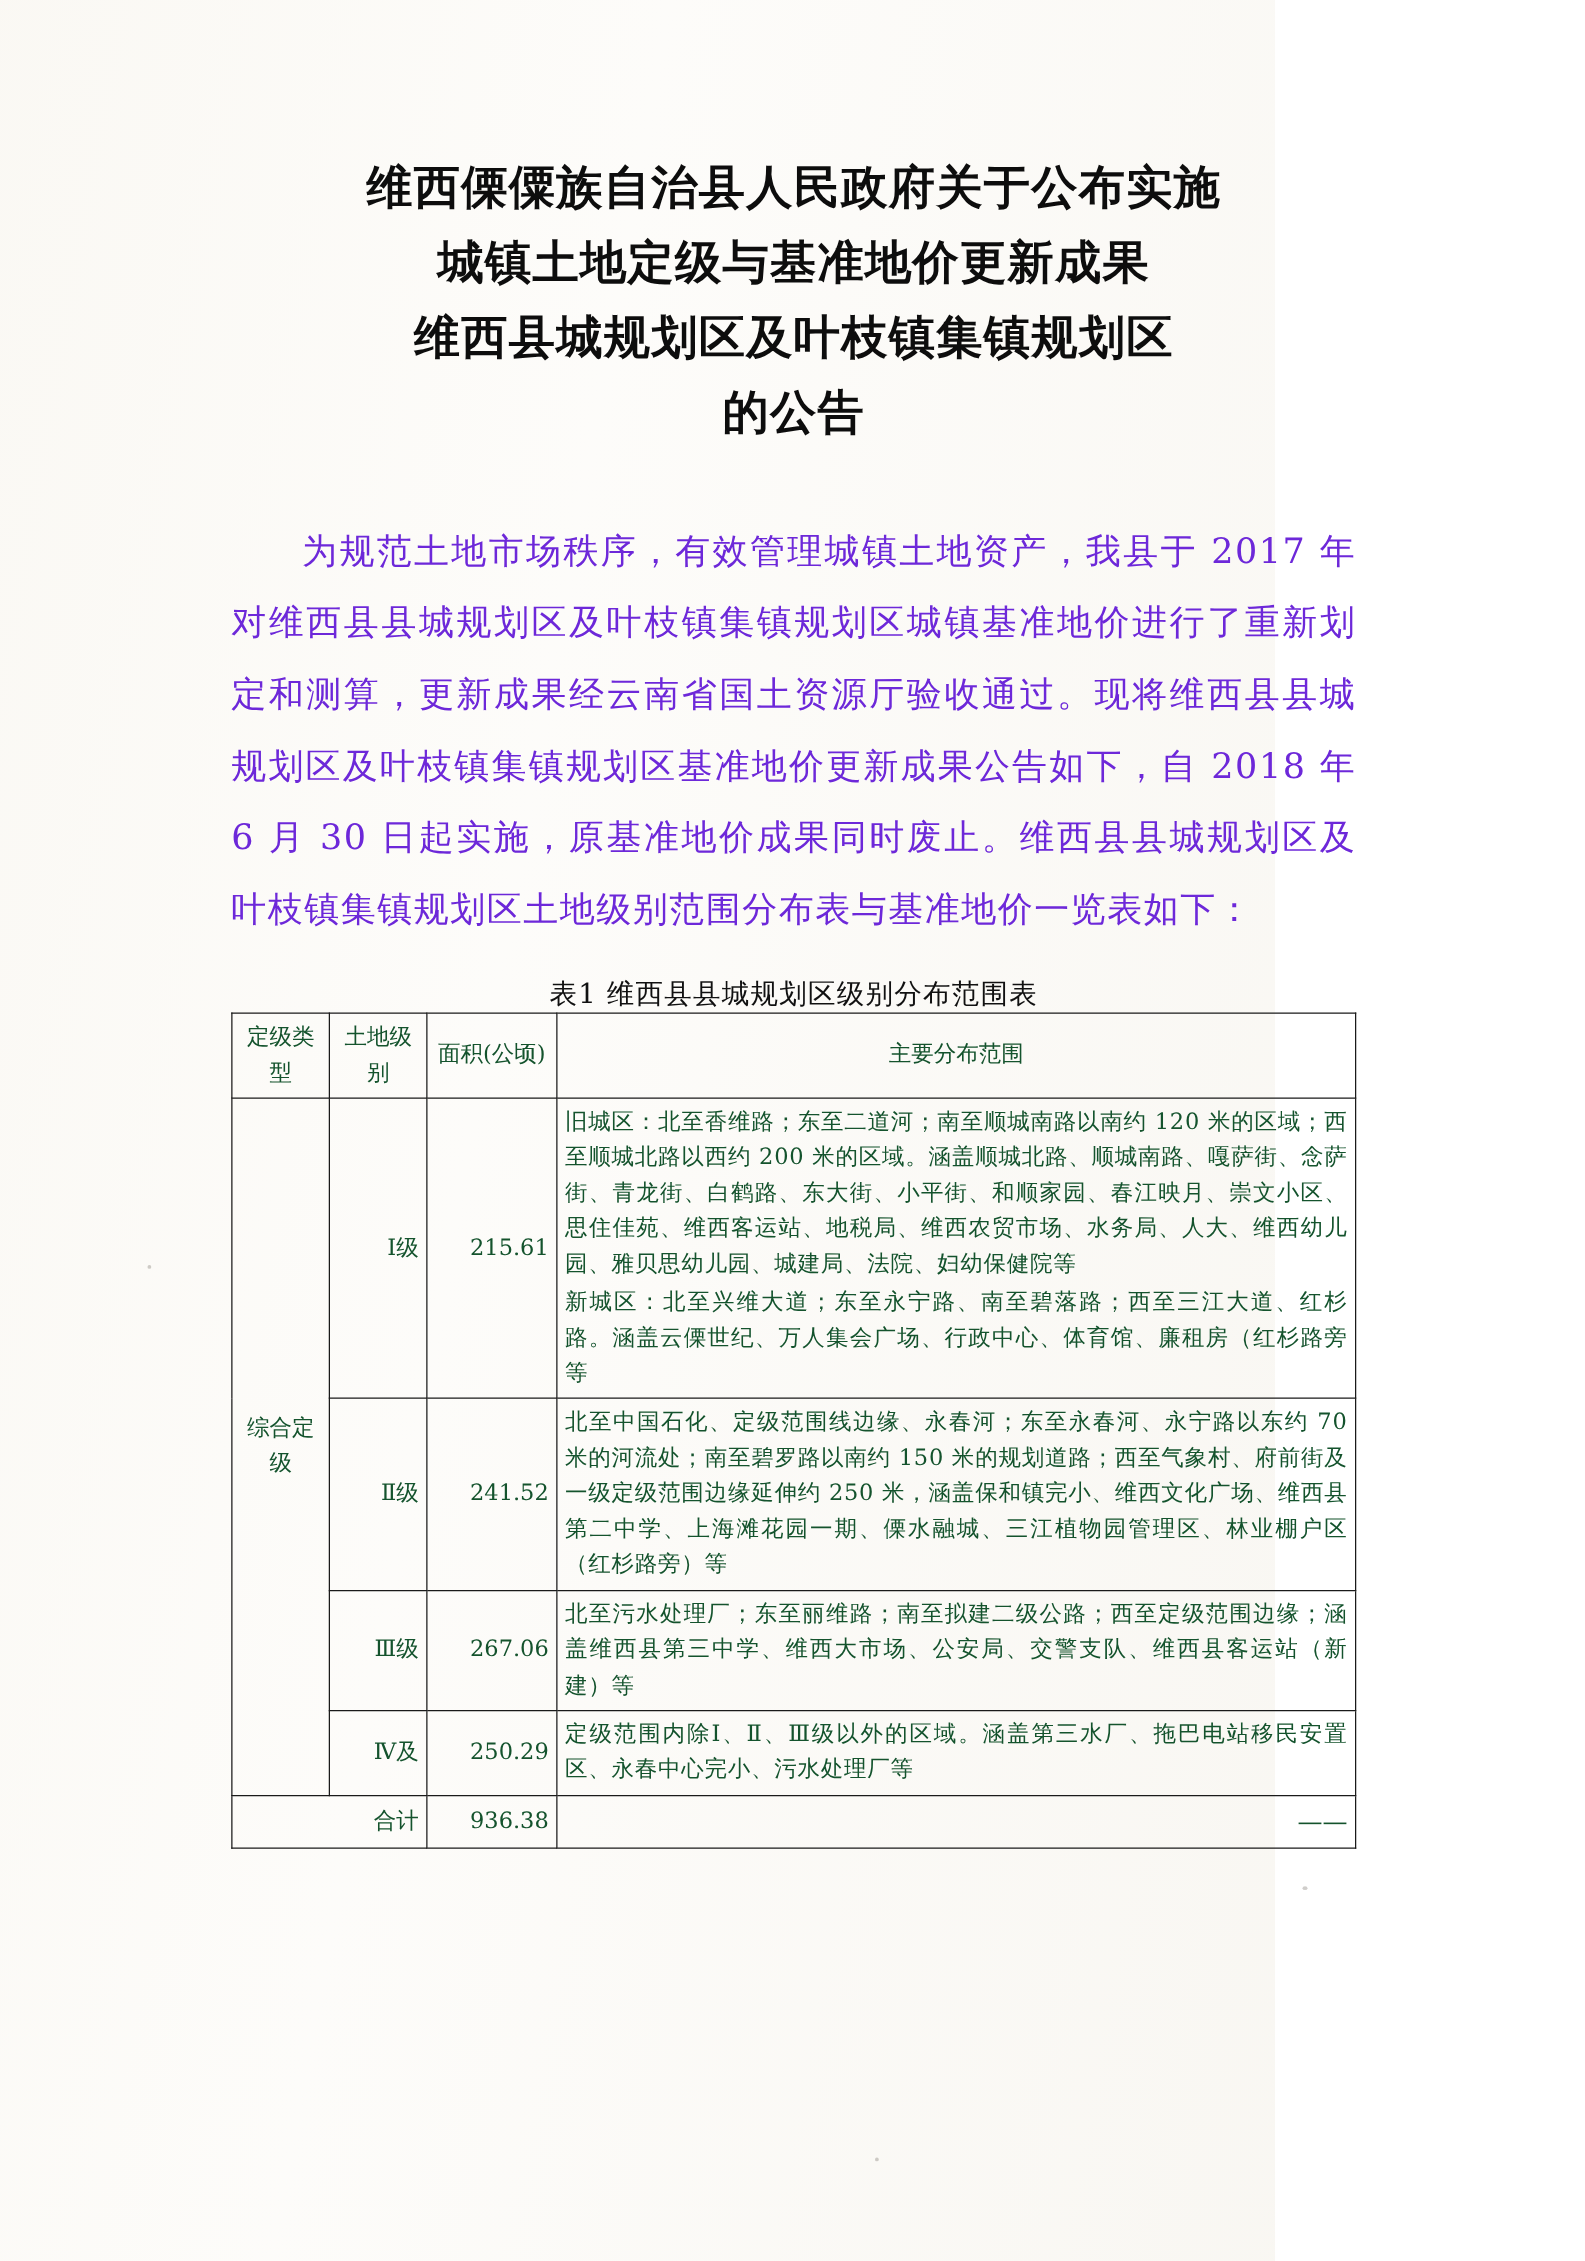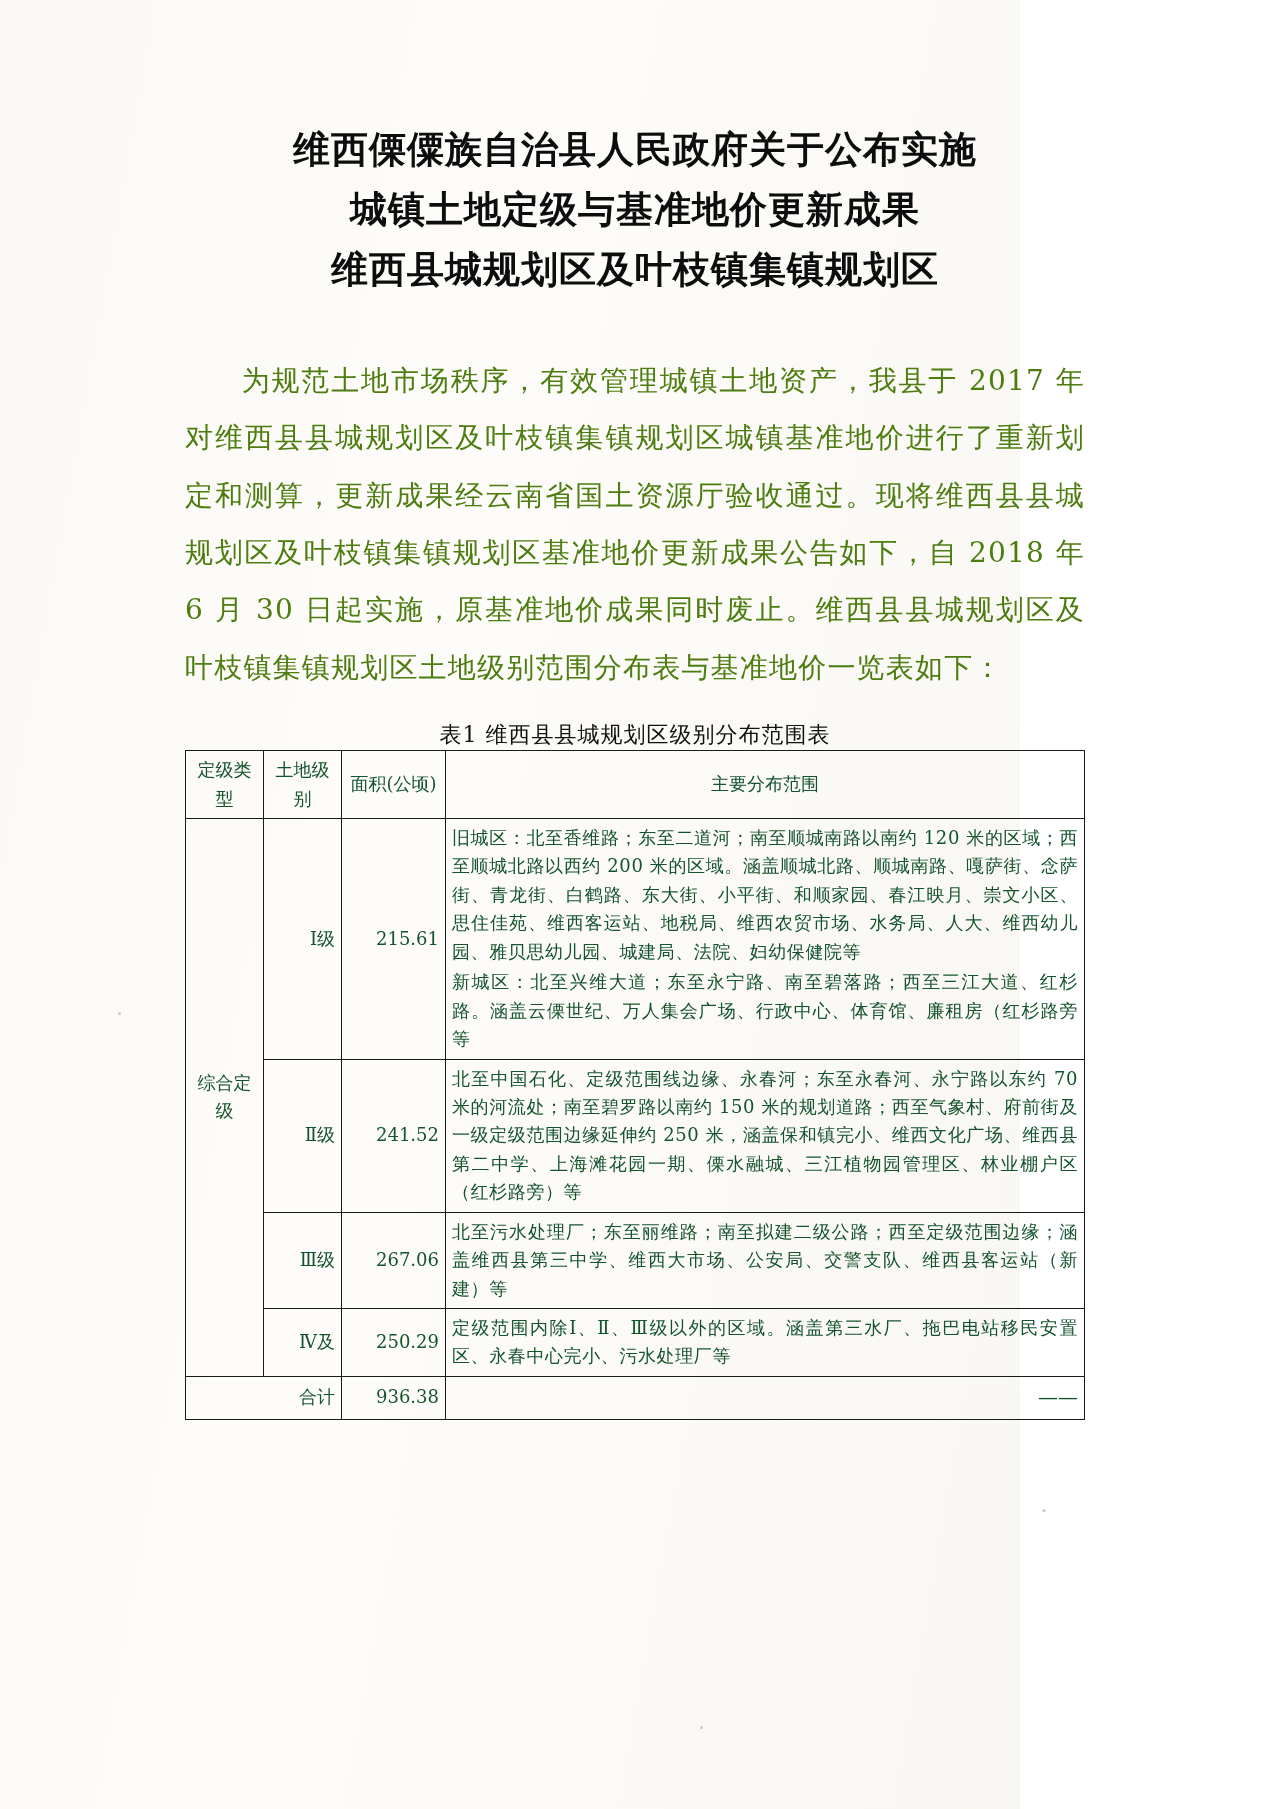--- a/index.html
+++ b/index.html
@@ -52,21 +52,21 @@
   }
 
   
   .body-para {
     margin-top: 52px;
     font-size: 28px;
     line-height: 2.05;
     text-align: justify;
     text-justify: inter-ideograph;
     letter-spacing: 1.2px;
-    color: #4d7c0f;
+    color: #6d28d9;
   }
   .body-para .indent { display: inline-block; width: 2em; }
 
   
   .table-caption {
     margin-top: 24px;
     text-align: center;
     font-size: 22px;
     font-weight: normal;
     letter-spacing: 1px;
@@ -119,20 +119,21 @@
 
 <div class="page">
   <div class="paper-tint"></div>
 
   <div class="content">
 
     <div class="title-block">
       <div class="title-line">维西傈僳族自治县人民政府关于公布实施</div>
       <div class="title-line">城镇土地定级与基准地价更新成果</div>
       <div class="title-line">维西县城规划区及叶枝镇集镇规划区</div>
+      <div class="title-line">的公告</div>
     </div>
 
     <div class="body-para"><span class="indent"></span><span>为规范土地市场秩序，有效管理城镇土地资产，我县于 2017 年对维西县县城规划区及叶枝镇集镇规划区城镇基准地价进行了重新划定和测算，更新成果经云南省国土资源厅验收通过。现将维西县县城规划区及叶枝镇集镇规划区基准地价更新成果公告如下，自 2018 年 6 月 30 日起实施，原基准地价成果同时废止。维西县县城规划区及叶枝镇集镇规划区土地级别范围分布表与基准地价一览表如下：</span></div>
 
     <div class="table-caption">表1   维西县县城规划区级别分布范围表</div>
 
     <table class="land-table">
       <colgroup>
         <col class="col-type">
         <col class="col-level">

